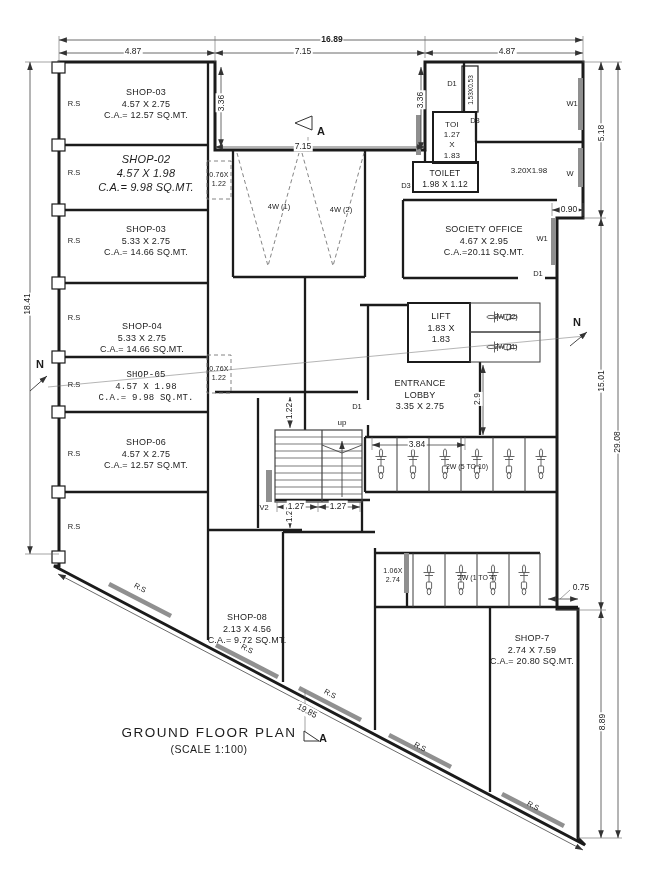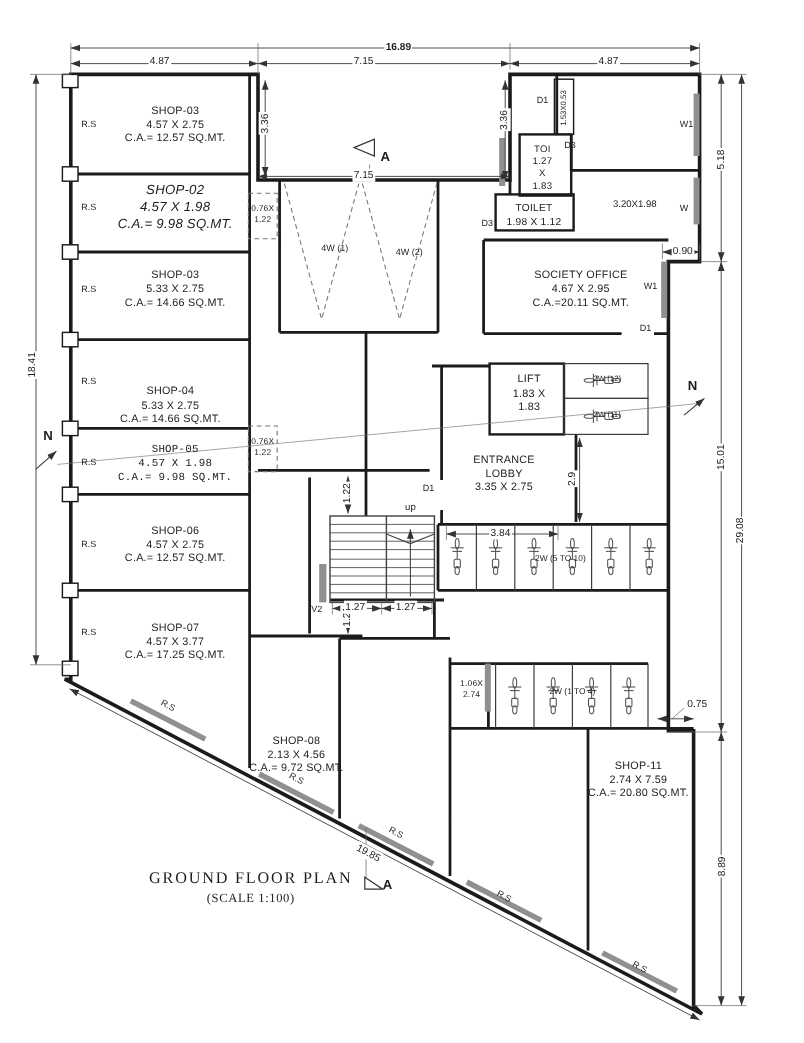--- a/index.html
+++ b/index.html
@@ -5,21 +5,21 @@
   html,body{margin:0;padding:0;background:#fff;}
   #canvas{position:relative;width:670px;height:869px;background:#fff;overflow:hidden;
           font-family:"Liberation Sans",sans-serif;}
   #canvas svg{position:absolute;left:0;top:0;}
   #labels{position:absolute;left:0;top:0;width:670px;height:869px;}
   .lbl{position:absolute;color:#1c1c1c;text-align:center;line-height:1.28;white-space:pre;}
   .room{font-size:9px;letter-spacing:.2px;}
   .cell{letter-spacing:.2px;}
   .dim{background:#fff;padding:0 1px;}
   .b{font-weight:bold;}
-  .tt{transform:translate(-50%,-50%);color:#1c1c1c;position:absolute;text-align:center;font-family:Liberation Serif, serif;}
+  .tt{transform:translate(-50%,-50%);color:#1c1c1c;position:absolute;text-align:center;}
   #title-main{font-size:13.5px;letter-spacing:1.5px;}
   #title-scale{font-size:10.5px;letter-spacing:.5px;}
 </style>
 </head>
 <body>
 
 <div id="canvas">
 
 <svg width="670" height="869" viewBox="0 0 670 869">
   <defs>
@@ -161,23 +161,22 @@
   </g>
 </svg>
 
 <div id="labels">
       <div class="lbl room" style="left: 146px; top: 104px; font-size: 9px; transform: translate(-50%, -50%);"><div>SHOP-03</div><div>4.57 X 2.75</div><div>C.A.= 12.57 SQ.MT.</div></div>
       <div class="lbl room" style="left: 146px; top: 173px; font-size: 11px; transform: translate(-50%, -50%); font-style: italic;"><div>SHOP-02</div><div>4.57 X 1.98</div><div>C.A.= 9.98 SQ.MT.</div></div>
       <div class="lbl room" style="left: 146px; top: 241px; font-size: 9px; transform: translate(-50%, -50%);"><div>SHOP-03</div><div>5.33 X 2.75</div><div>C.A.= 14.66 SQ.MT.</div></div>
       <div class="lbl room" style="left: 142px; top: 318px; font-size: 9px; transform: translate(-50%, -50%); margin-top: 20px;"><div>SHOP-04</div><div>5.33 X 2.75</div><div>C.A.= 14.66 SQ.MT.</div></div>
       <div class="lbl room" style="left: 146px; top: 387px; font-size: 9px; transform: translate(-50%, -50%); font-family: Liberation Mono, monospace;"><div>SHOP-05</div><div>4.57 X 1.98</div><div>C.A.= 9.98 SQ.MT.</div></div>
       <div class="lbl room" style="left: 146px; top: 454px; font-size: 9px; transform: translate(-50%, -50%);"><div>SHOP-06</div><div>4.57 X 2.75</div><div>C.A.= 12.57 SQ.MT.</div></div>
-      <div class="lbl room" style="left: 146px; top: 535px; font-size: 9px; transform: translate(-50%, -50%);"><div>SHOP-07</div><div>4.57 X 3.77</div><div>C.A.= 17.25 SQ.MT.</div></div>
       <div class="lbl room" style="left: 247px; top: 606px; font-size: 9px; transform: translate(-50%, -50%); margin-top: 23px;"><div>SHOP-08</div><div>2.13 X 4.56</div><div>C.A.= 9.72 SQ.MT.</div></div>
-      <div class="lbl room" style="left: 532px; top: 650px; font-size: 9px; transform: translate(-50%, -50%);"><div>SHOP-11</div><div>2.74 X 7.59</div><div>C.A.= 20.80 SQ.MT.</div></div>
+      <div class="lbl room" style="left: 532px; top: 650px; font-size: 9px; transform: translate(-50%, -50%);"><div>SHOP-7</div><div>2.74 X 7.59</div><div>C.A.= 20.80 SQ.MT.</div></div>
       <div class="lbl room" style="left: 484px; top: 241px; font-size: 9px; transform: translate(-50%, -50%);"><div>SOCIETY OFFICE</div><div>4.67 X 2.95</div><div>C.A.=20.11 SQ.MT.</div></div>
       <div class="lbl cell" style="left: 452px; top: 140px; font-size: 8px; transform: translate(-50%, -50%);"><div>TOI</div><div>1.27</div><div>X</div><div>1.83</div></div>
       <div class="lbl cell" style="left: 445px; top: 179px; font-size: 8.5px; transform: translate(-50%, -50%);"><div>TOILET</div><div>1.98 X 1.12</div></div>
       <div class="lbl cell" style="left: 441px; top: 328px; font-size: 9px; transform: translate(-50%, -50%);"><div>LIFT</div><div>1.83 X</div><div>1.83</div></div>
       <div class="lbl cell" style="left: 420px; top: 395px; font-size: 9px; transform: translate(-50%, -50%);"><div>ENTRANCE</div><div>LOBBY</div><div>3.35 X 2.75</div></div>
       <div class="lbl cell" style="left: 219px; top: 180px; font-size: 7px; transform: translate(-50%, -50%);"><div>0.76X</div><div>1.22</div></div>
       <div class="lbl cell" style="left: 219px; top: 374px; font-size: 7px; transform: translate(-50%, -50%);"><div>0.76X</div><div>1.22</div></div>
       <div class="lbl cell" style="left: 393px; top: 576px; font-size: 7px; transform: translate(-50%, -50%);"><div>1.06X</div><div>2.74</div></div>
       <div class="lbl dim" style="left: 332px; top: 39px; font-size: 8.5px; transform: translate(-50%, -50%); font-weight: bold;">16.89</div>
       <div class="lbl dim" style="left: 133px; top: 51px; font-size: 8.5px; transform: translate(-50%, -50%);">4.87</div>

